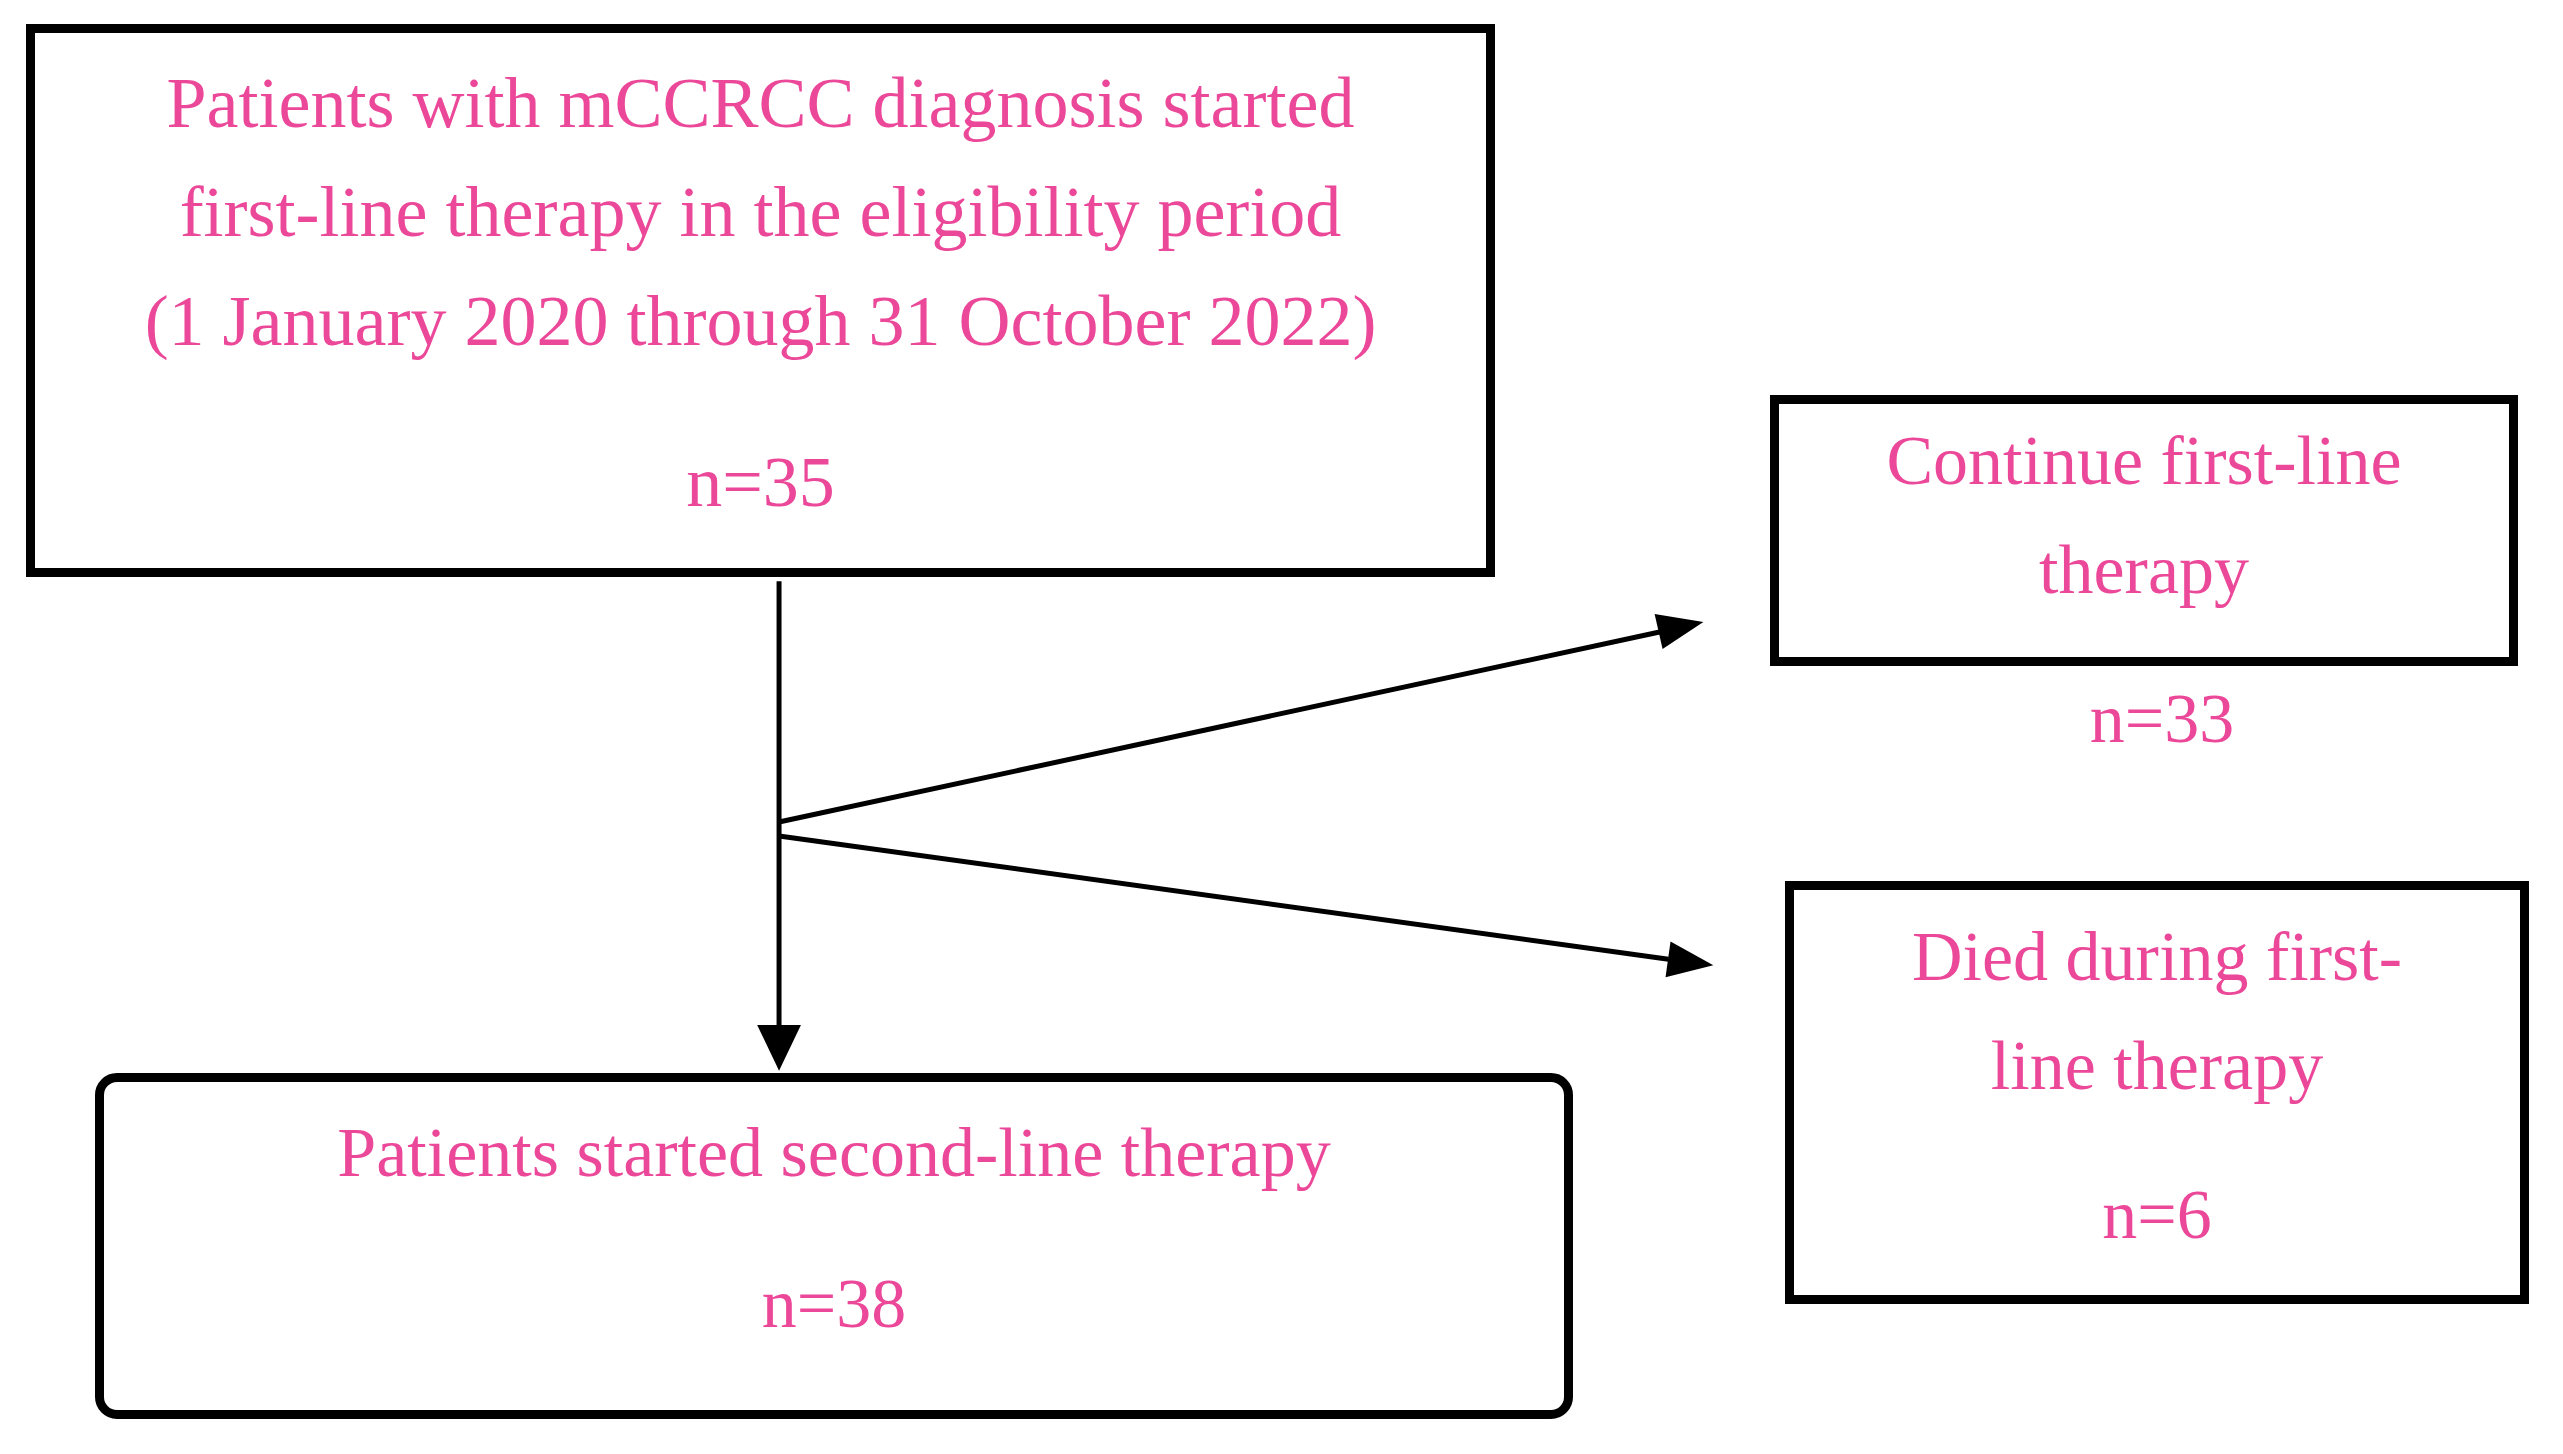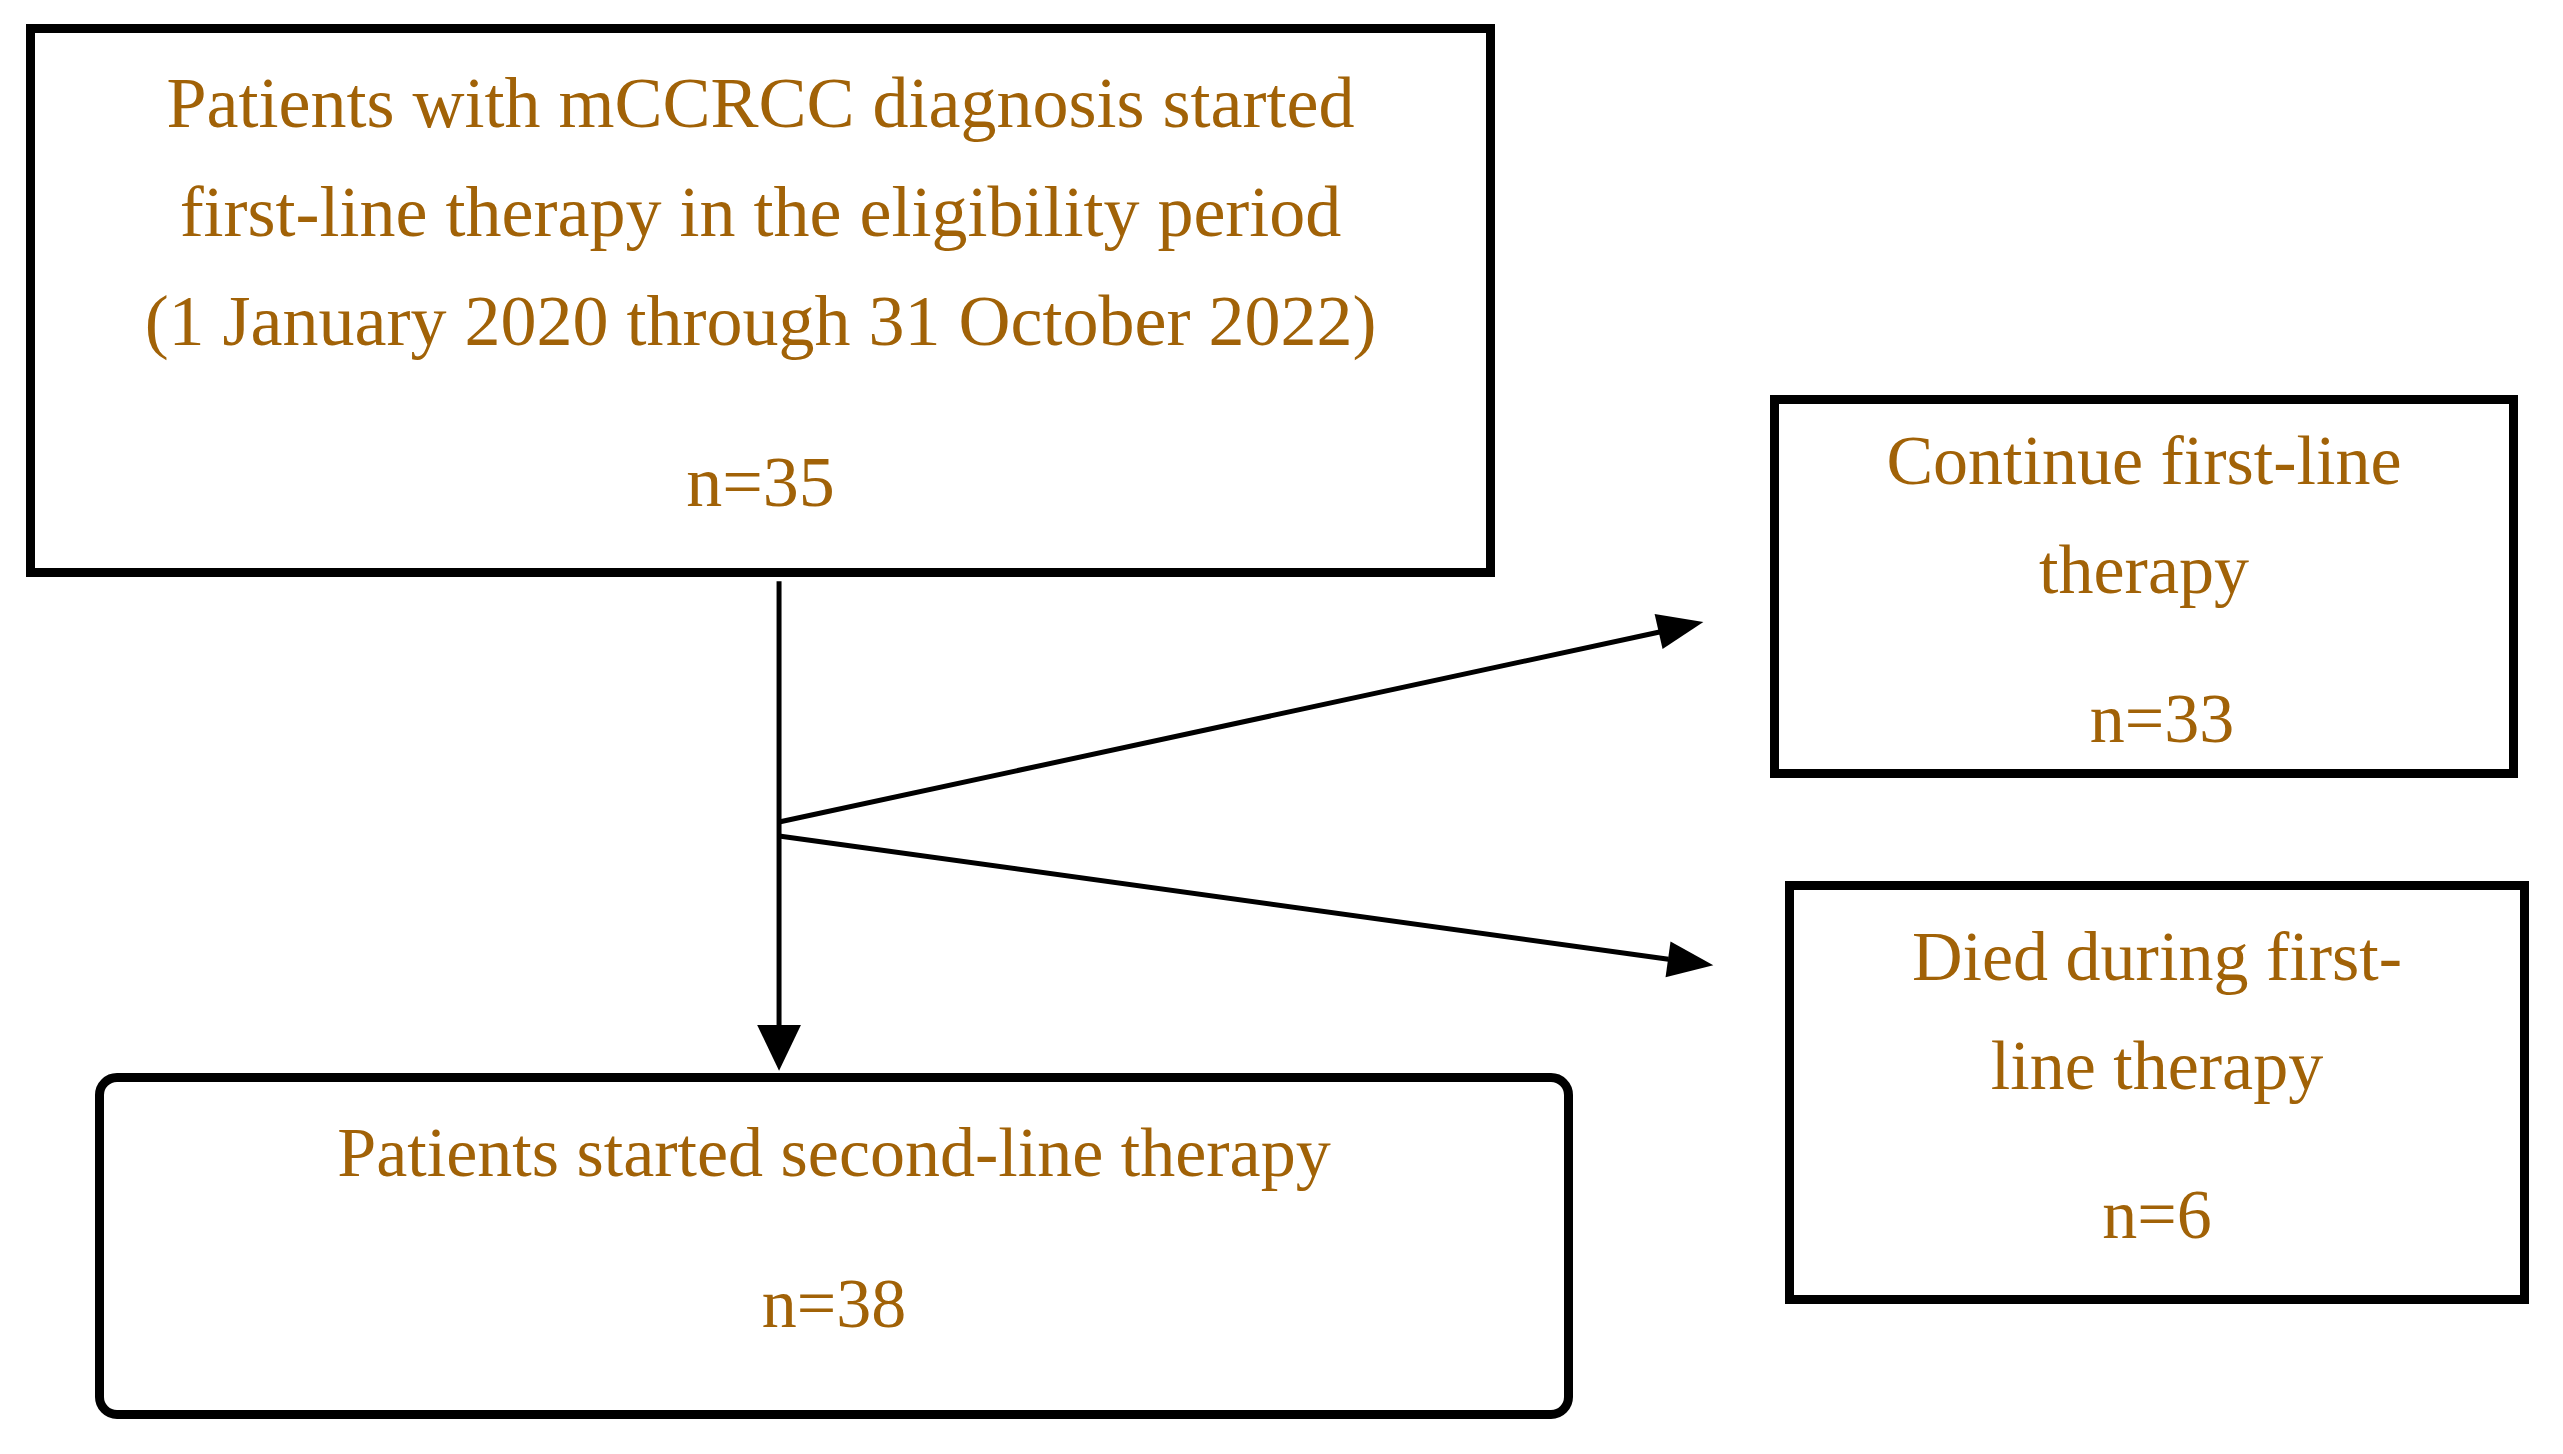--- a/index.html
+++ b/index.html
@@ -6,21 +6,21 @@
     margin: 0;
     padding: 0;
     background: #ffffff;
   }
   .stage {
     position: relative;
     width: 2563px;
     height: 1455px;
     background: #ffffff;
     font-family: "Liberation Serif", serif;
-    color: #a16207;
+    color: #ec4899;
     overflow: hidden;
   }
   .box {
     position: absolute;
     box-sizing: border-box;
     border: 9px solid #000000;
     background: #ffffff;
     text-align: center;
   }
   .box .line {
@@ -38,21 +38,21 @@
     height: 553px;
     padding-top: 16px;
     font-size: 72px;
   }
   .box-eligible .count { margin-top: 52px; }
 
   .box-continue {
     left: 1770px;
     top: 395px;
     width: 748px;
-    height: 383px;
+    height: 271px;
     padding-top: 2px;
     font-size: 70px;
   }
   .box-continue .count { margin-top: 40px; margin-left: 36px; }
 
   .box-died {
     left: 1785px;
     top: 881px;
     width: 744px;
     height: 423px;

